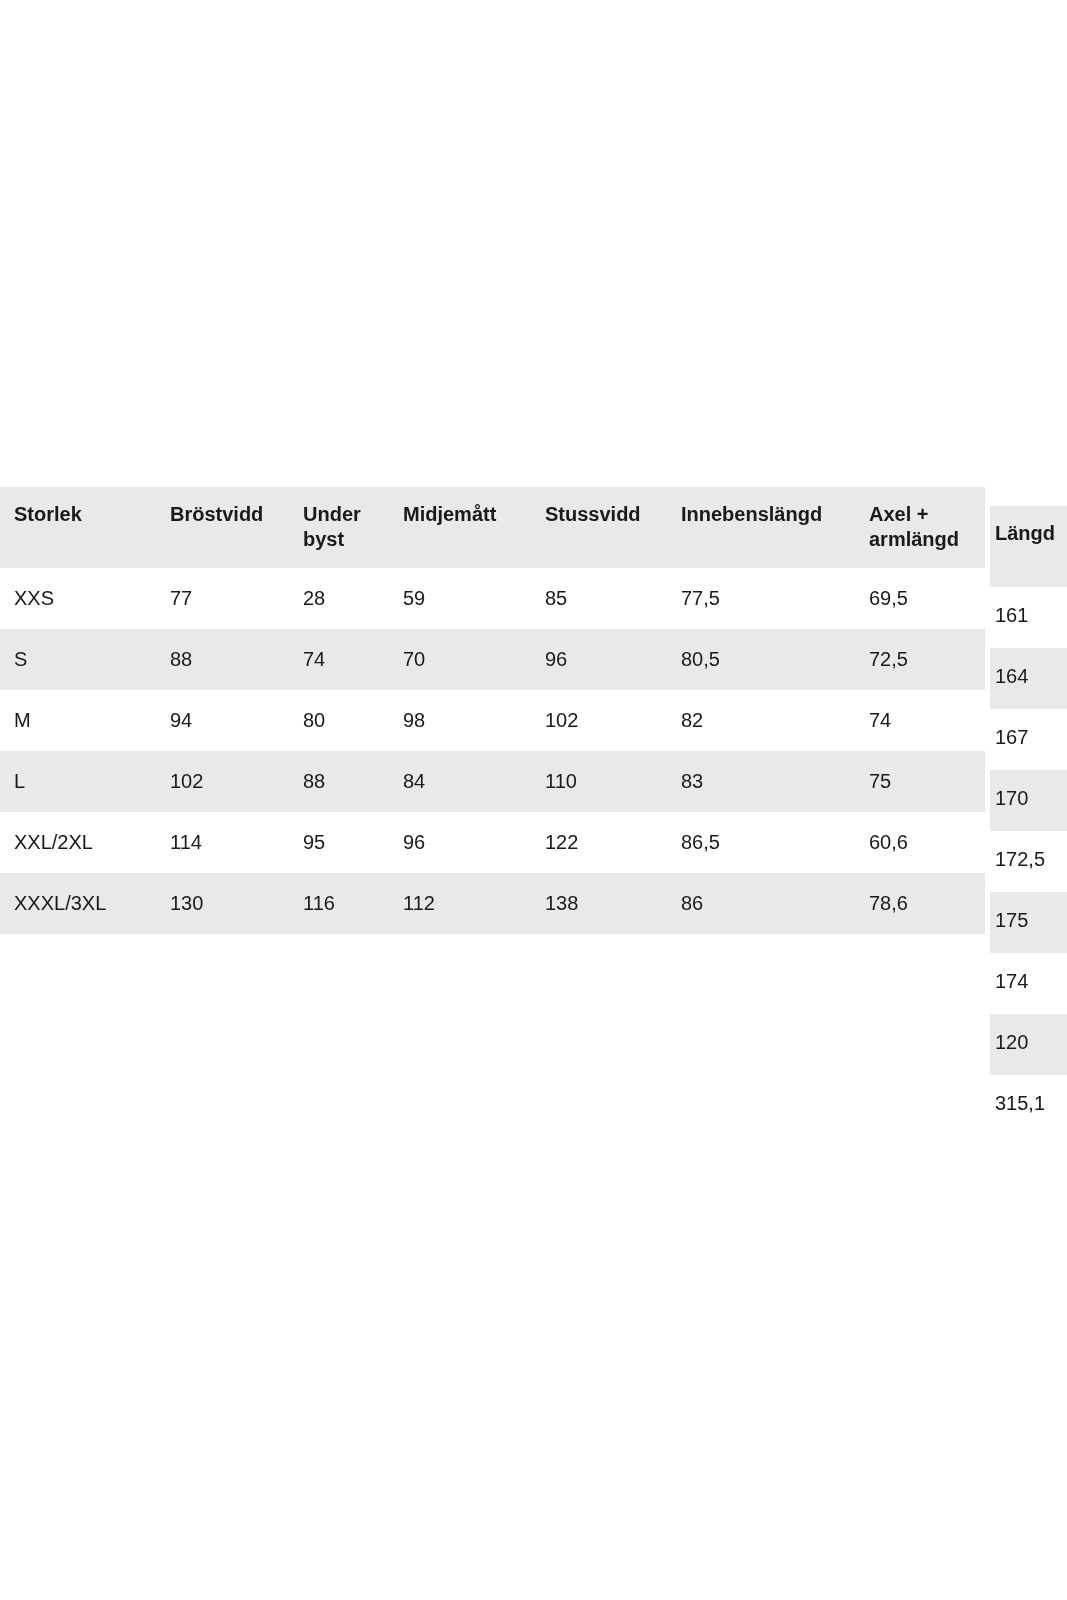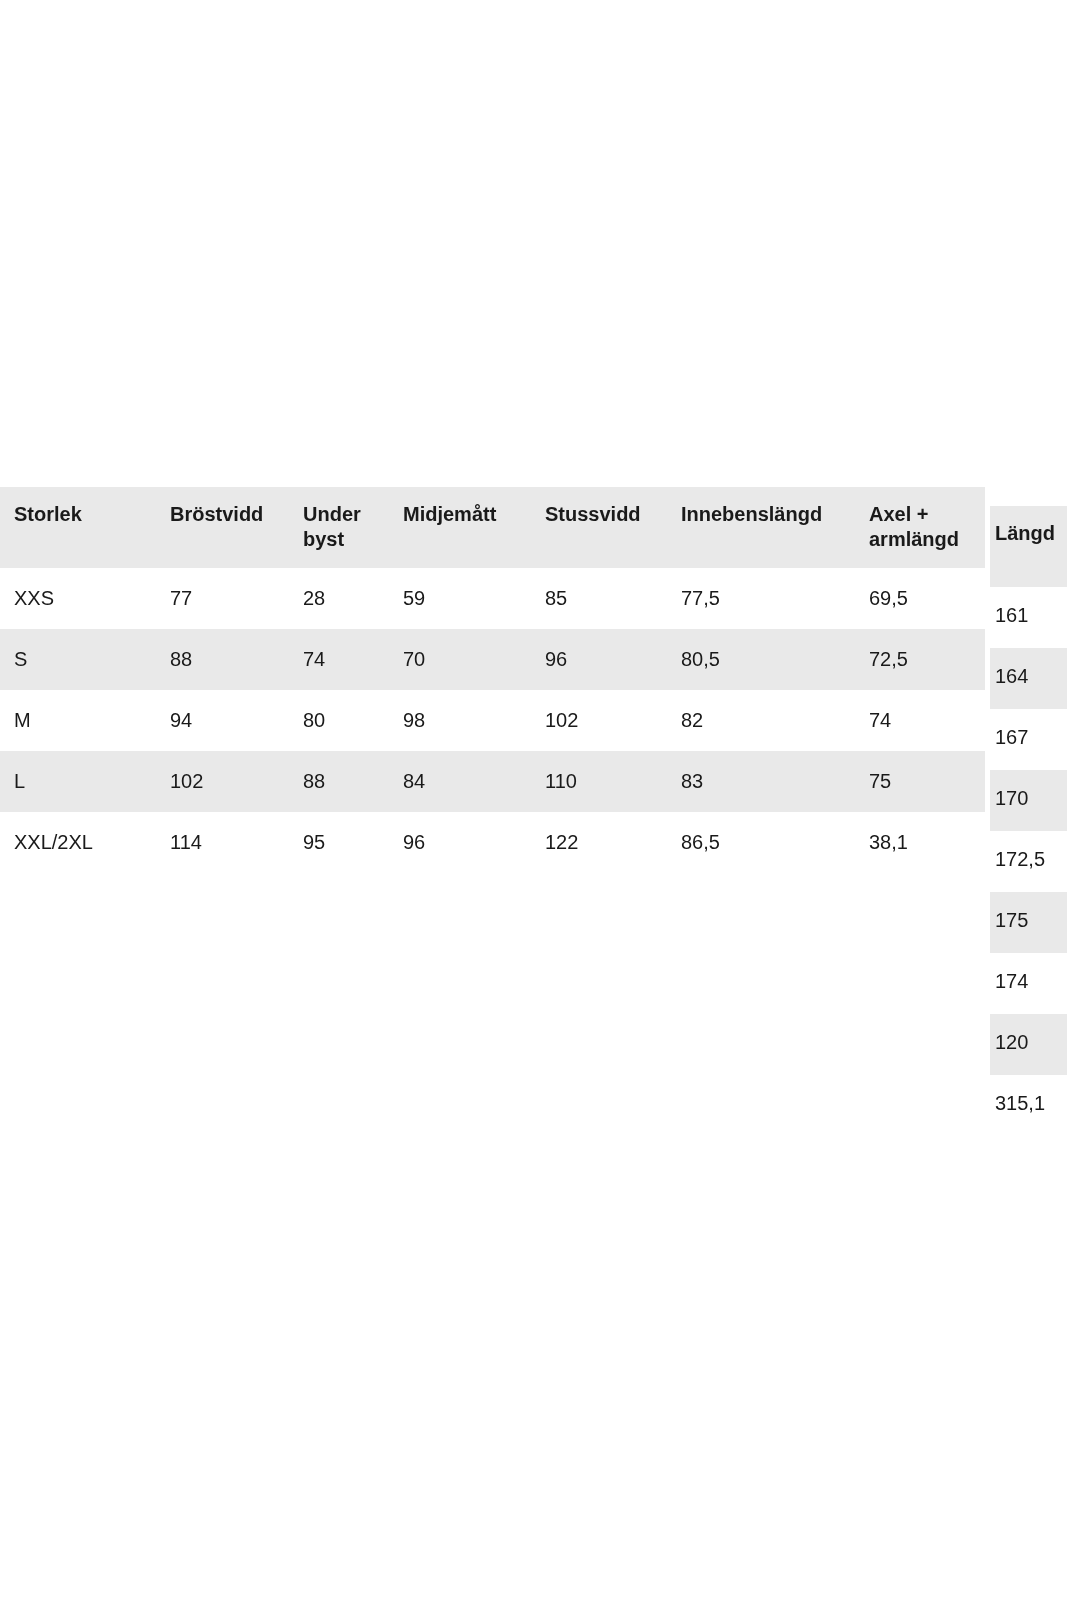--- a/index.html
+++ b/index.html
@@ -122,21 +122,30 @@
           <td>83</td>
           <td>75</td>
         </tr>
         <tr>
           <td>XXL/2XL</td>
           <td>114</td>
           <td>95</td>
           <td>96</td>
           <td>122</td>
           <td>86,5</td>
-          <td>38,1</td>
+          <td>60,6</td>
+        </tr>
+        <tr>
+          <td>XXXL/3XL</td>
+          <td>130</td>
+          <td>116</td>
+          <td>112</td>
+          <td>138</td>
+          <td>86</td>
+          <td>78,6</td>
         </tr>
       </tbody>
   </table>
 
   <table class="langd-table">
     <colgroup>
         <col style="width:77px">
       </colgroup>
     <thead>
       <tr>

